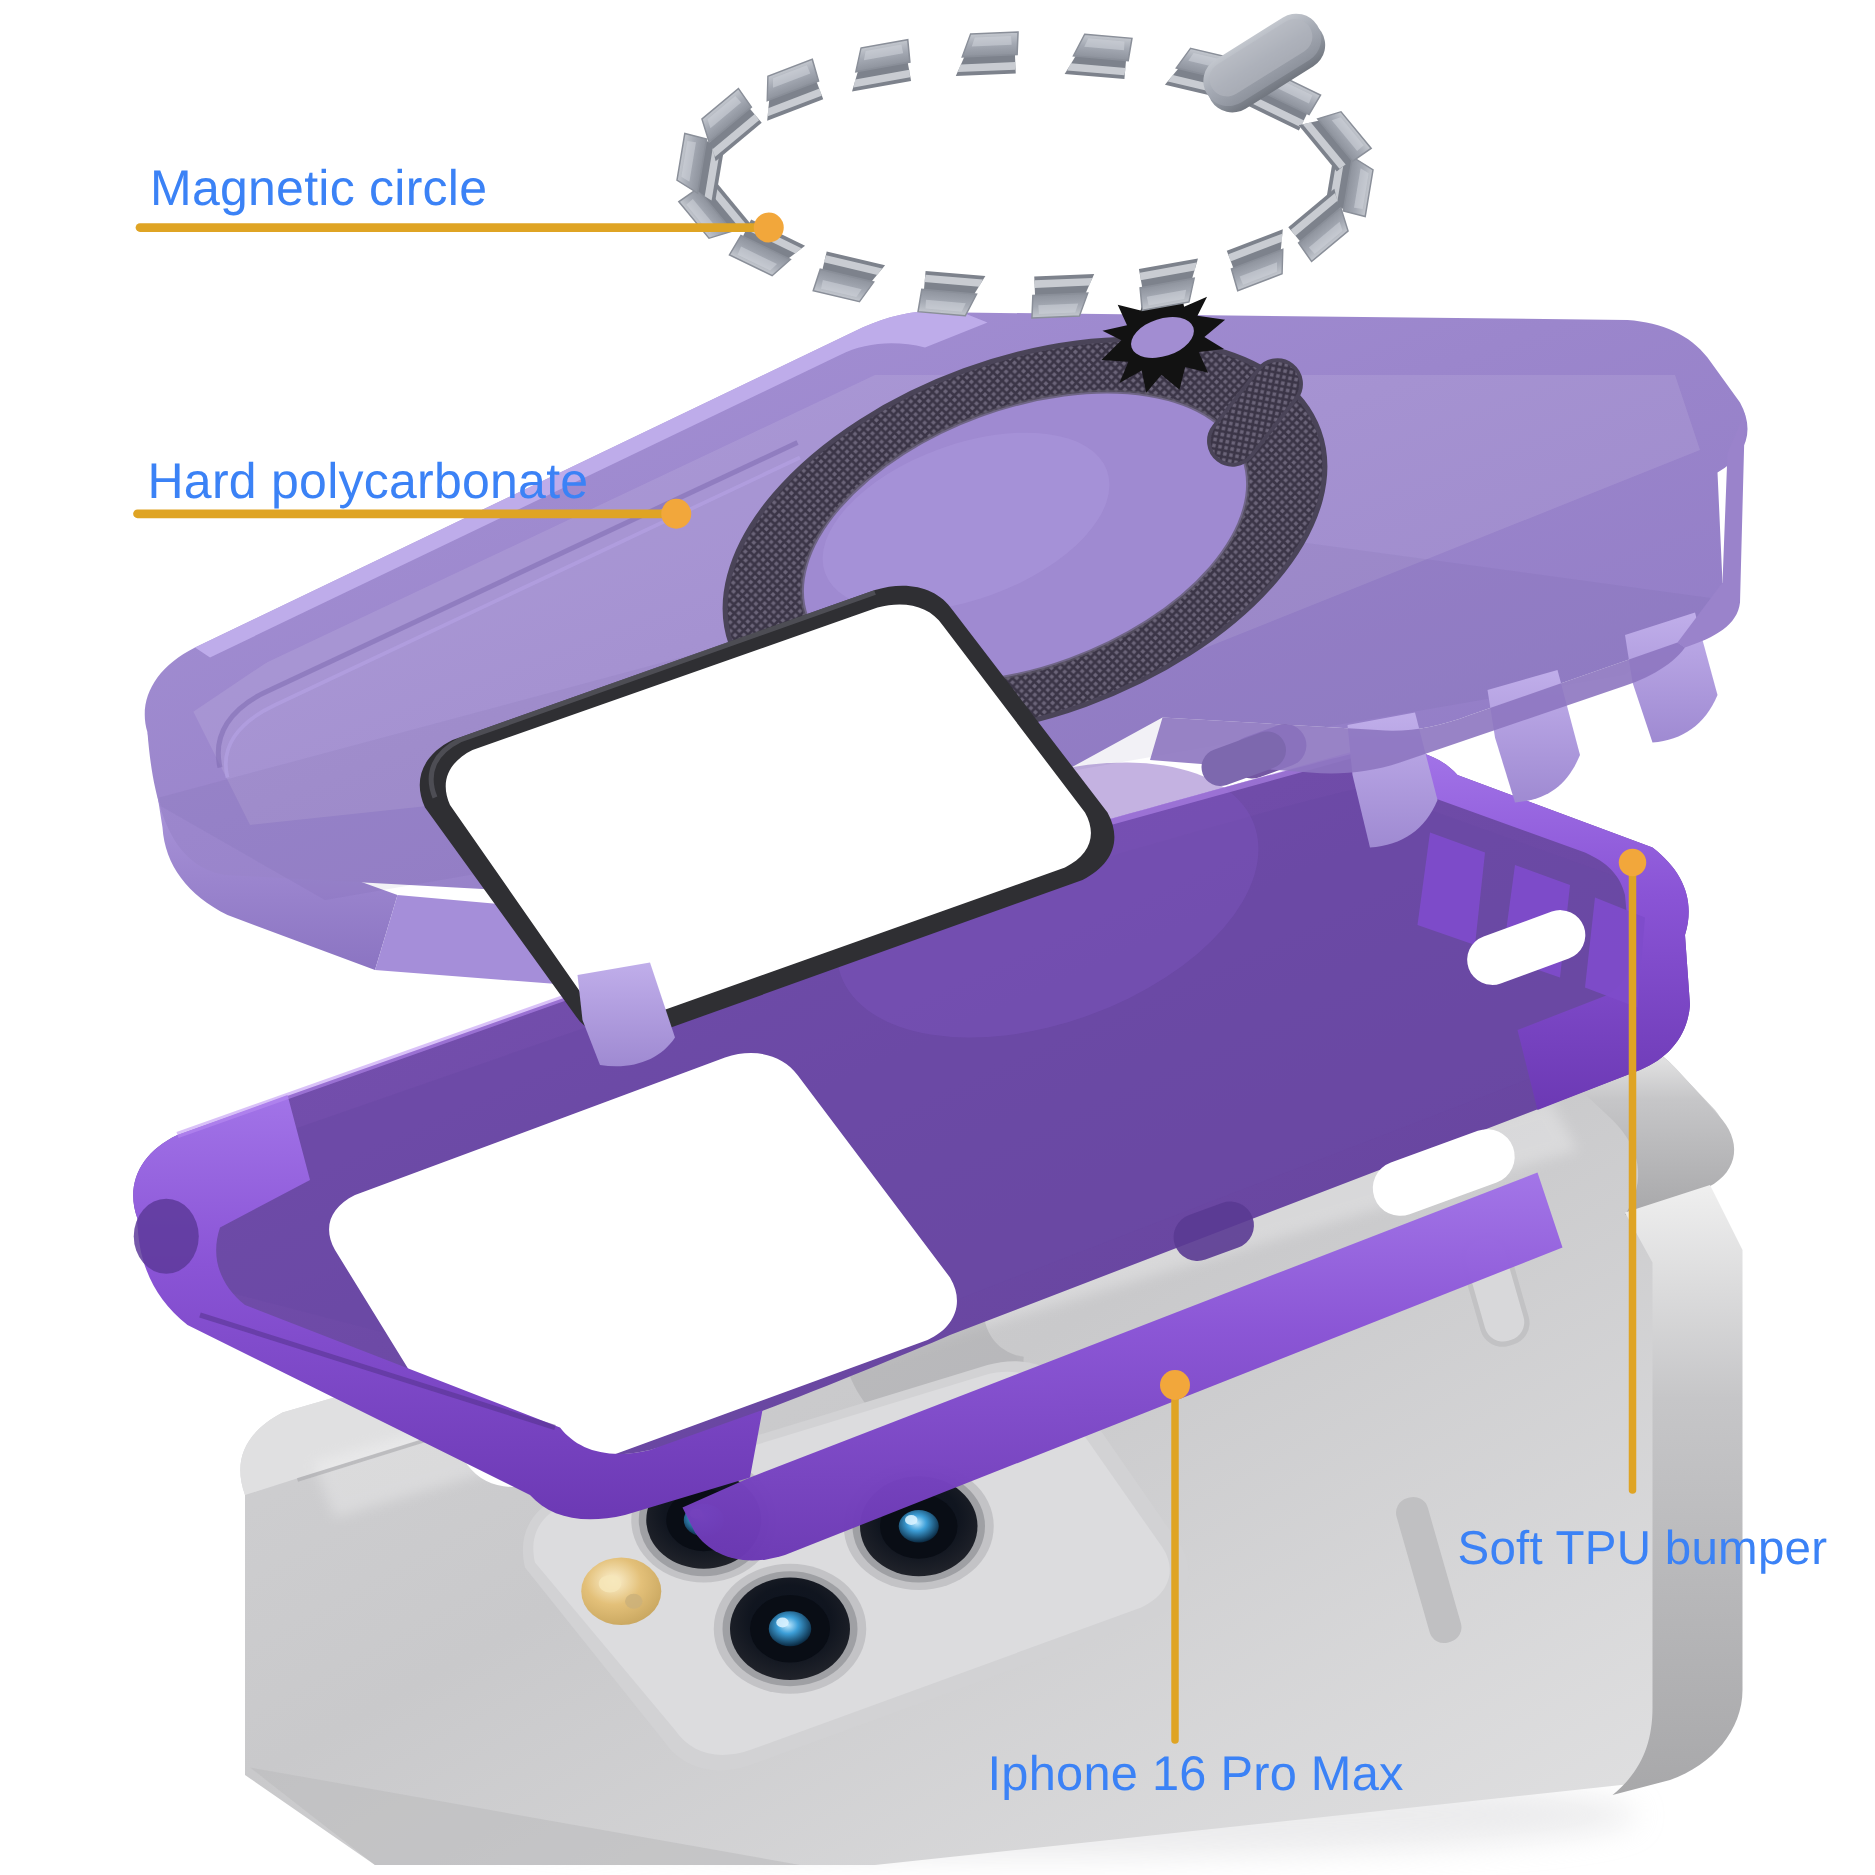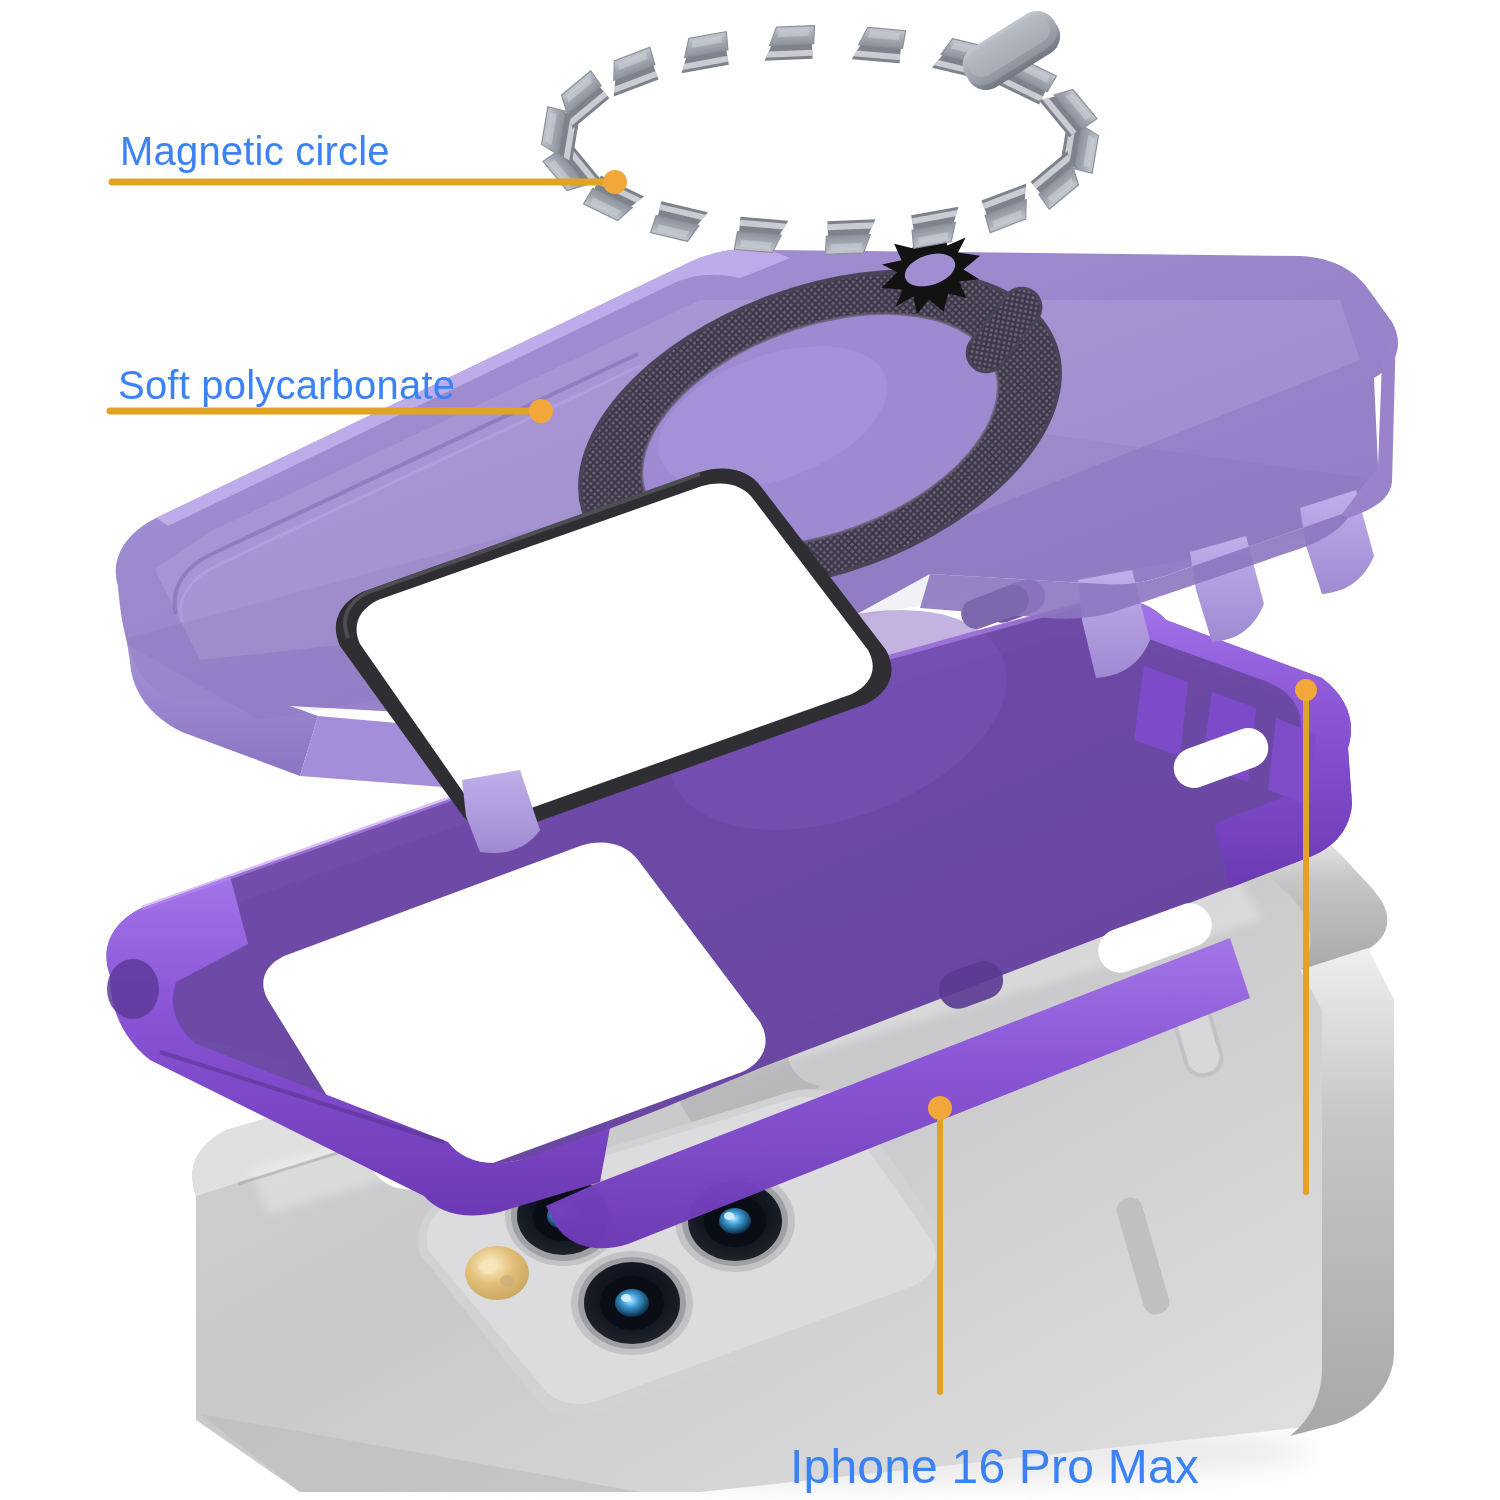--- a/index.html
+++ b/index.html
@@ -6,21 +6,21 @@
   body{width:1500px;height:1500px;overflow:hidden;
        font-family:"Liberation Sans","DejaVu Sans",sans-serif;}
   #stage{position:relative;width:1500px;height:1500px;background:#fff;}
   #art{position:absolute;inset:0;}
   .lbl{position:absolute;color:#3b82f6;white-space:nowrap;
        font-family:"Liberation Sans","DejaVu Sans",sans-serif;
        font-weight:400;letter-spacing:.2px;}
   #lbl-mag{left:120px;top:129px;font-size:40px;}
   #lbl-pc {left:118px;top:363px;font-size:40px;}
   #lbl-tpu{left:1166px;top:1218px;font-size:38px;}
-  #lbl-ip {left:790px;top:1398px;font-size:48px;margin-top:41px;}
+  #lbl-ip {left:790px;top:1398px;font-size:39px;}
 </style>
 </head>
 <body>
 
 <div id="stage">
 
 <svg id="art" viewBox="0 0 1500 1500">
   <defs>
 
     <linearGradient id="gMetalTop" x1="0" y1="0" x2="0" y2="1">
@@ -482,16 +482,17 @@
       <circle cx="1306" cy="690" r="11" fill="#f2a73b"></circle>
     </g>
     <g>
       <path d="M940 1118 L940 1392" stroke="#dfa424" stroke-width="6" fill="none"></path>
       <circle cx="940" cy="1108" r="12" fill="#f2a73b"></circle>
     </g>
   </g>
 </svg>
 
 <div class="lbl" id="lbl-mag">Magnetic circle</div>
-<div class="lbl" id="lbl-pc">Soft polycarbonate</div>
+<div class="lbl" id="lbl-pc">Hard polycarbonate</div>
+<div class="lbl" id="lbl-tpu">Soft TPU bumper</div>
 <div class="lbl" id="lbl-ip">Iphone 16 Pro Max</div>
 
 </div>
 
 </body></html>

